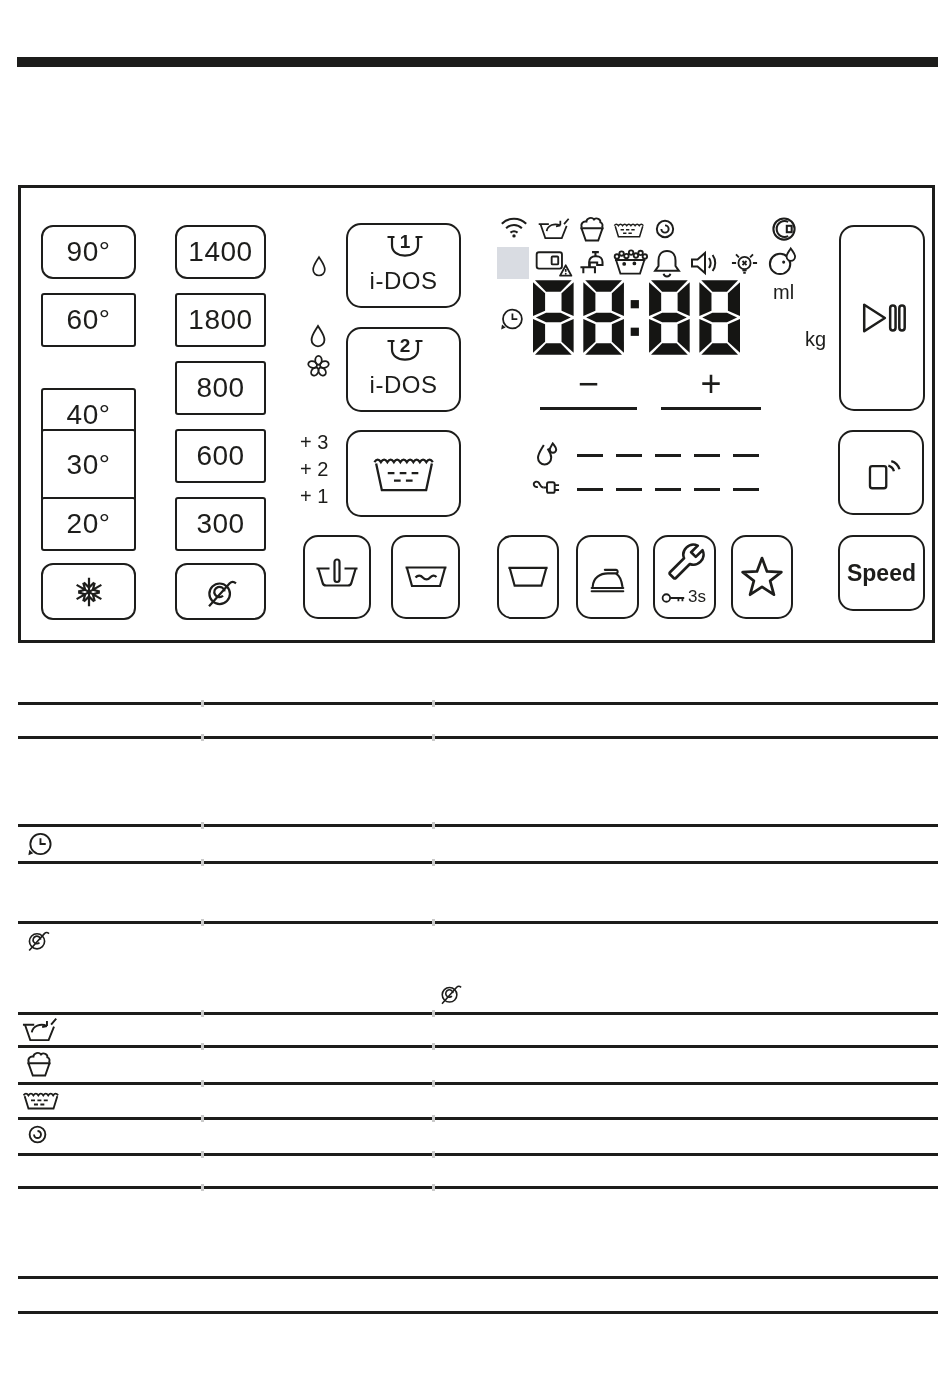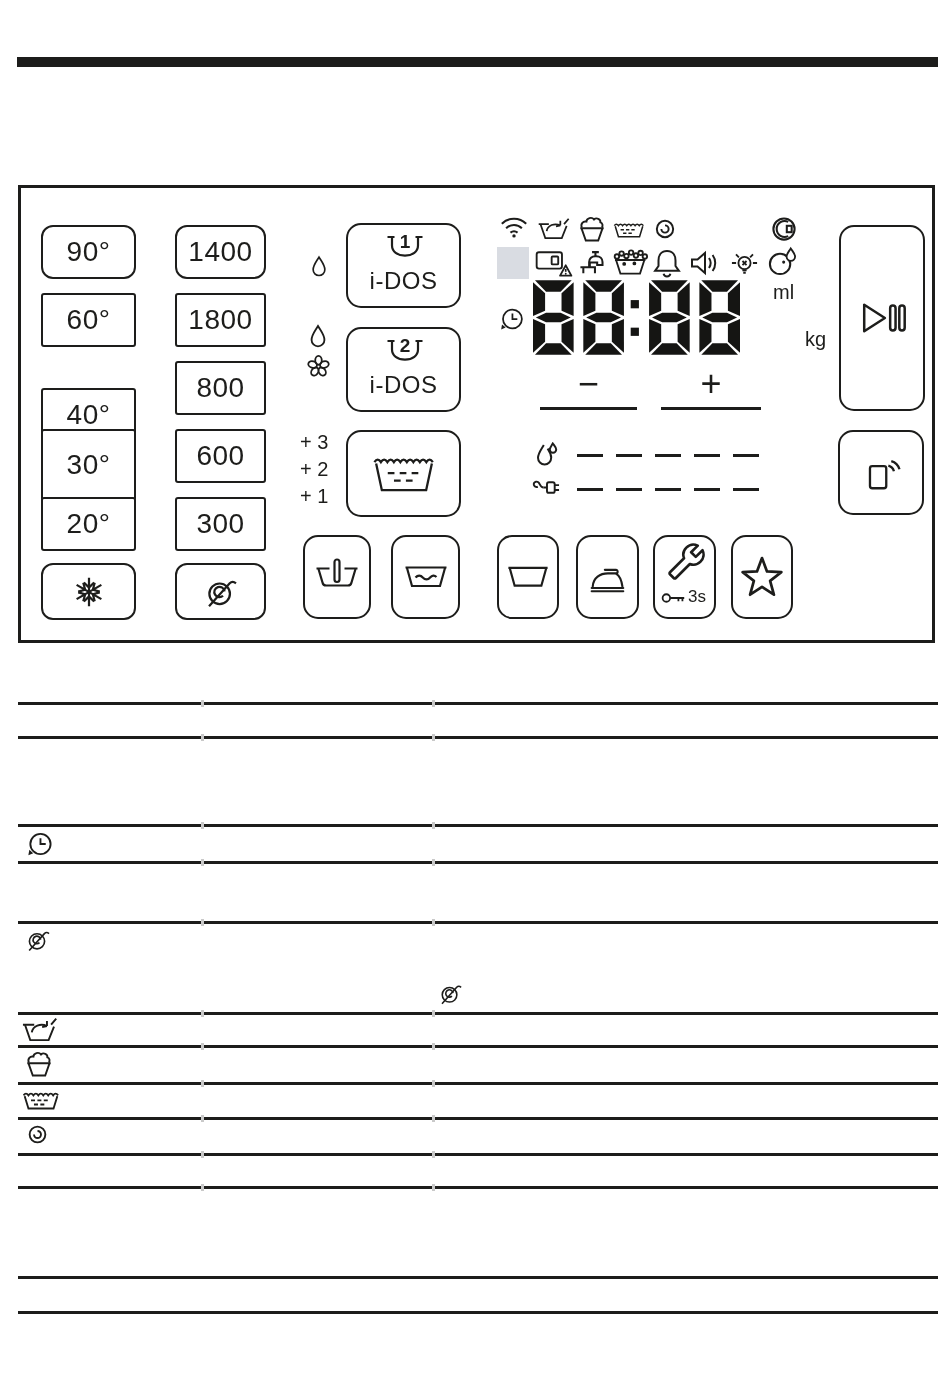--- a/index.html
+++ b/index.html
@@ -446,20 +446,23 @@
     <div class="abs btn" style="left:818px;top:37px;width:86px;height:186px;border-radius:15px;">
       <svg class="ic" width="50" height="44">
           <use href="#i-playpause"></use>
         </svg>
     </div>
     <div class="abs btn" style="left:817px;top:242px;width:86px;height:85px;border-radius:15px;">
       <svg class="ic" width="42" height="40">
           <use href="#i-remote"></use>
         </svg>
     </div>
+    <div class="abs btn" style="left:817px;top:347px;width:87px;height:76px;border-radius:15px;">
+      <span style="font-size:23px;font-weight:600;">Speed</span>
+    </div>
 
     <div class="abs btn" style="left:282px;top:347px;width:68px;height:84px;border-radius:15px;">
       <svg class="ic" width="46" height="42">
           <use href="#i-tubbar"></use>
         </svg>
     </div>
     <div class="abs btn" style="left:370px;top:347px;width:69px;height:84px;border-radius:15px;">
       <svg class="ic" width="46" height="36">
           <use href="#i-tubwave"></use>
         </svg>

